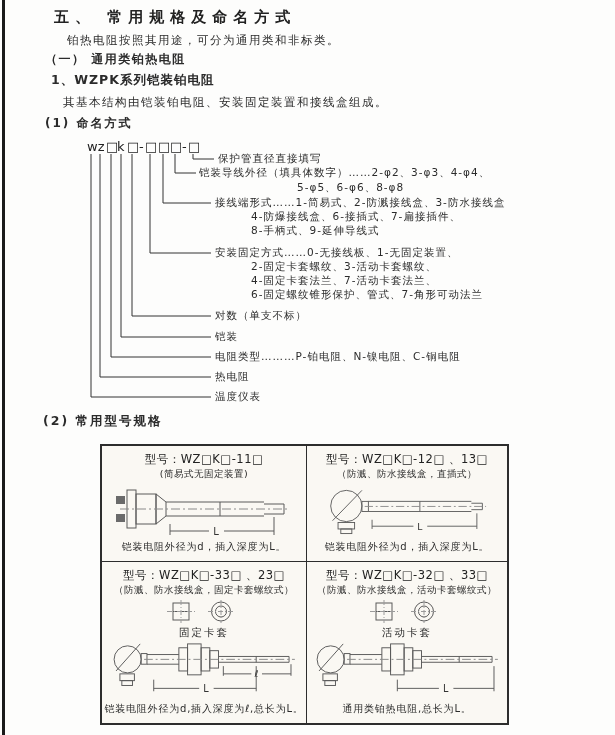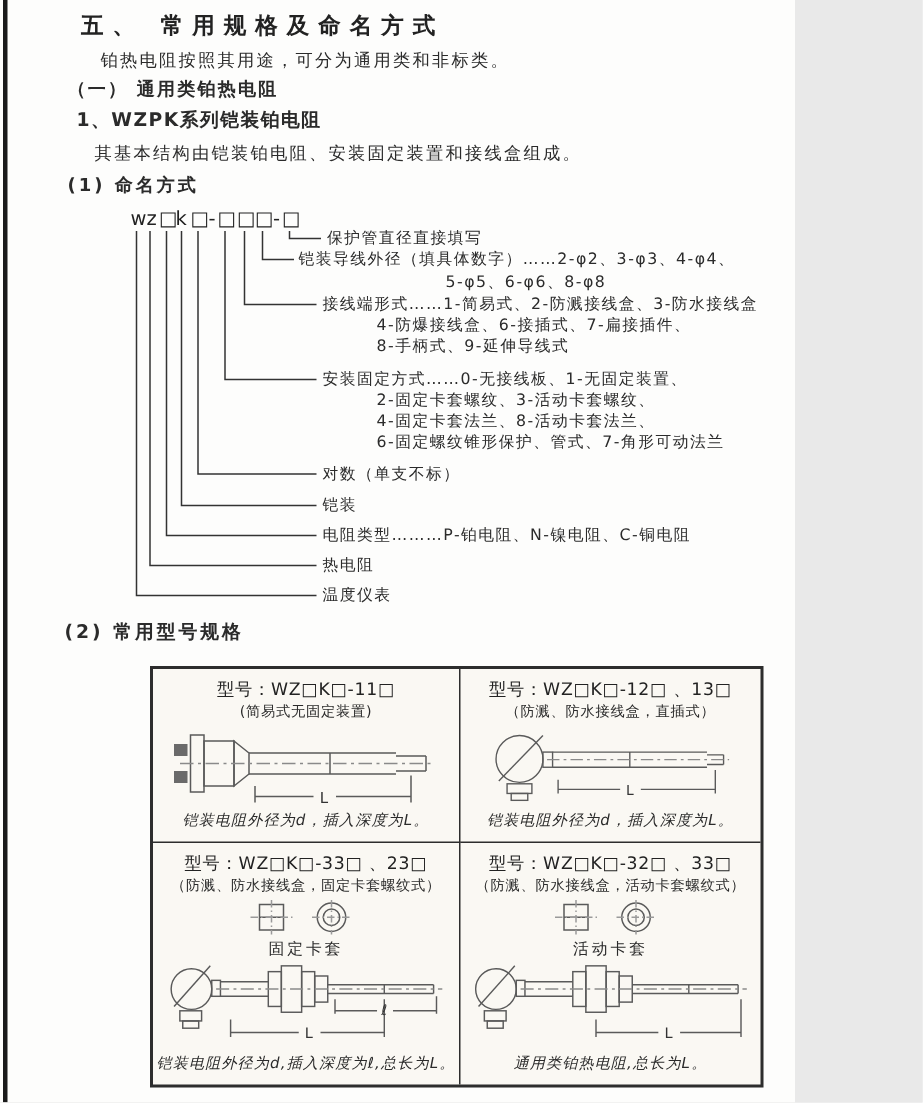--- a/index.html
+++ b/index.html
@@ -1,17 +1,17 @@
 <!DOCTYPE html>
 <html><head>
 <meta charset="utf-8">
 <style>
   html,body { margin:0; padding:0; background:#e9e9e9; }
   .page {
-    position:relative; width:530px; height:735px;
+    position:relative; width:615px; height:735px;
     background:#fdfdfc; overflow:hidden;
     font-family:"DejaVu Sans","Liberation Sans",sans-serif;
     color:#2b2b2b;
   }
   .edge-left { position:absolute; left:2px; top:0; width:3px; height:735px; background:#1a1a1a; }
   .t { position:absolute; white-space:nowrap; }
   .t-title   { left:54px;  top:8px;   font-size:15px; font-weight:bold; letter-spacing:6px; color:#222; }
   .t-intro   { left:67px;  top:33px;  font-size:11.5px; letter-spacing:1.5px; }
   .t-sec1    { left:45px;  top:51px;  font-size:12px; font-weight:600; letter-spacing:1.5px; }
   .t-series  { left:51px;  top:72px;  font-size:12.5px; font-weight:600; letter-spacing:1px; }
@@ -54,21 +54,21 @@
     background:#faf8f3;
   }
   .cell { position:relative; box-sizing:border-box; overflow:hidden;
           display:flex; flex-direction:column; align-items:center; padding:6px 3px 3px; }
   .cell-tl { border-right:1.5px solid #2d2d2d; border-bottom:1.5px solid #2d2d2d; }
   .cell-tr { border-bottom:1.5px solid #2d2d2d; }
   .cell-bl { border-right:1.5px solid #2d2d2d; }
   .model   { font-size:11.5px; letter-spacing:0.5px; color:#222; white-space:nowrap; }
   .desc    { font-size:9.5px; letter-spacing:0.5px; margin-top:1px; white-space:nowrap; }
   .fit-label { font-size:10.5px; letter-spacing:2px; margin-top:0; }
-  .caption { font-size:10px; letter-spacing:0.8px; margin-top:auto; margin-bottom:4px; white-space:nowrap;font-style:italic; }
+  .caption { font-size:10px; letter-spacing:0.8px; margin-top:auto; margin-bottom:4px; white-space:nowrap; }
   .draw { display:block; }
   svg text { font-family:"DejaVu Sans","Liberation Sans",sans-serif; font-size:10px; fill:#333; }
 </style>
 </head>
 <body>
 
 <div class="page">
   <div class="edge-left"></div>
 
   <div class="t t-title">五、 常用规格及命名方式</div>
@@ -107,21 +107,21 @@
   </div>
 
   <div class="nl nl0">保护管直径直接填写</div>
   <div class="nl nl1">铠装导线外径（填具体数字）……2-φ2、3-φ3、4-φ4、</div>
   <div class="nl nl2">5-φ5、6-φ6、8-φ8</div>
   <div class="nl nl3">接线端形式……1-简易式、2-防溅接线盒、3-防水接线盒</div>
   <div class="nl nl4">4-防爆接线盒、6-接插式、7-扁接插件、</div>
   <div class="nl nl5">8-手柄式、9-延伸导线式</div>
   <div class="nl nl6">安装固定方式……0-无接线板、1-无固定装置、</div>
   <div class="nl nl7">2-固定卡套螺纹、3-活动卡套螺纹、</div>
-  <div class="nl nl8">4-固定卡套法兰、8-活动卡套法兰、</div>
+  <div class="nl nl8">4-固定卡套法兰、7-活动卡套法兰、</div>
   <div class="nl nl9">6-固定螺纹锥形保护、管式、7-角形可动法兰</div>
   <div class="nl nl10">对数（单支不标）</div>
   <div class="nl nl11">铠装</div>
   <div class="nl nl12">电阻类型………P-铂电阻、N-镍电阻、C-铜电阻</div>
   <div class="nl nl13">热电阻</div>
   <div class="nl nl14">温度仪表</div>
 
   <div class="spec-table">
 
     <div class="cell cell-tl">

